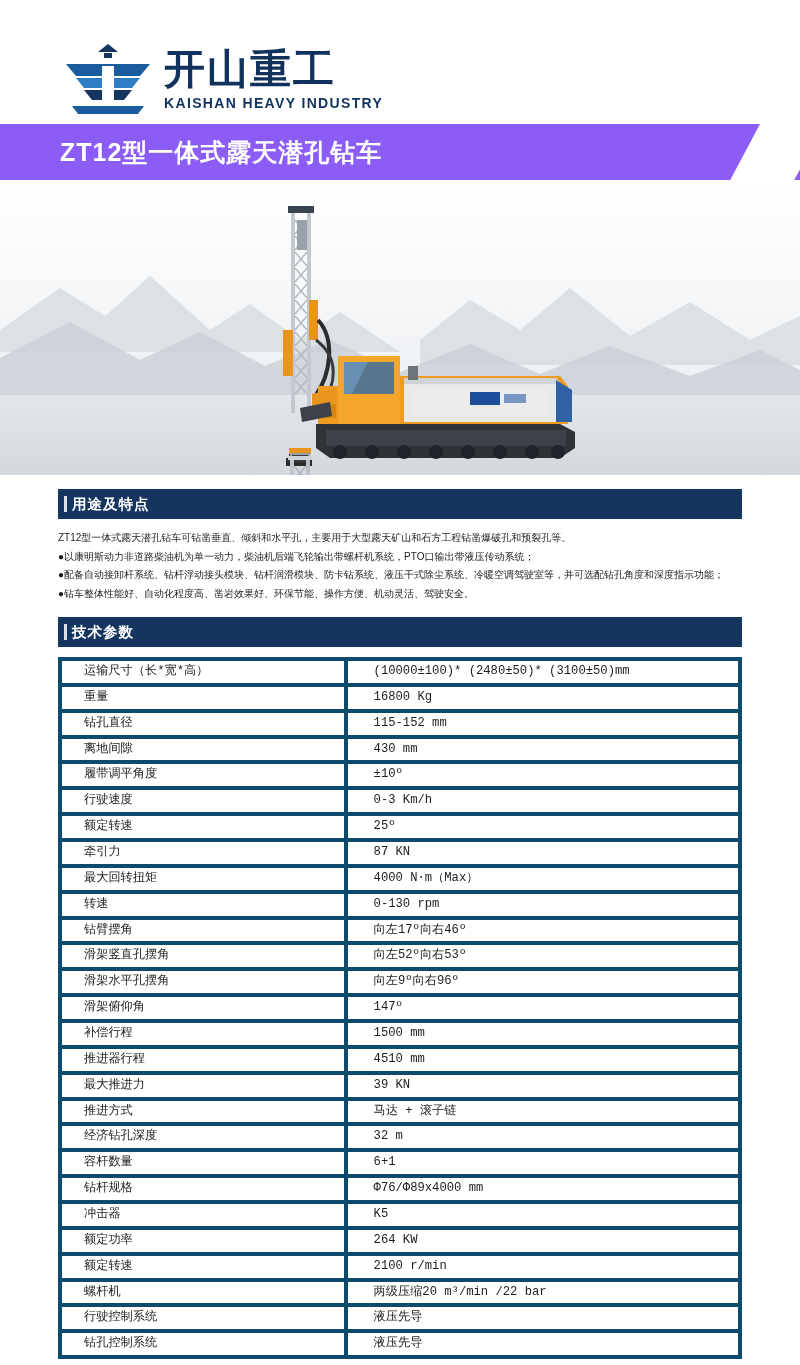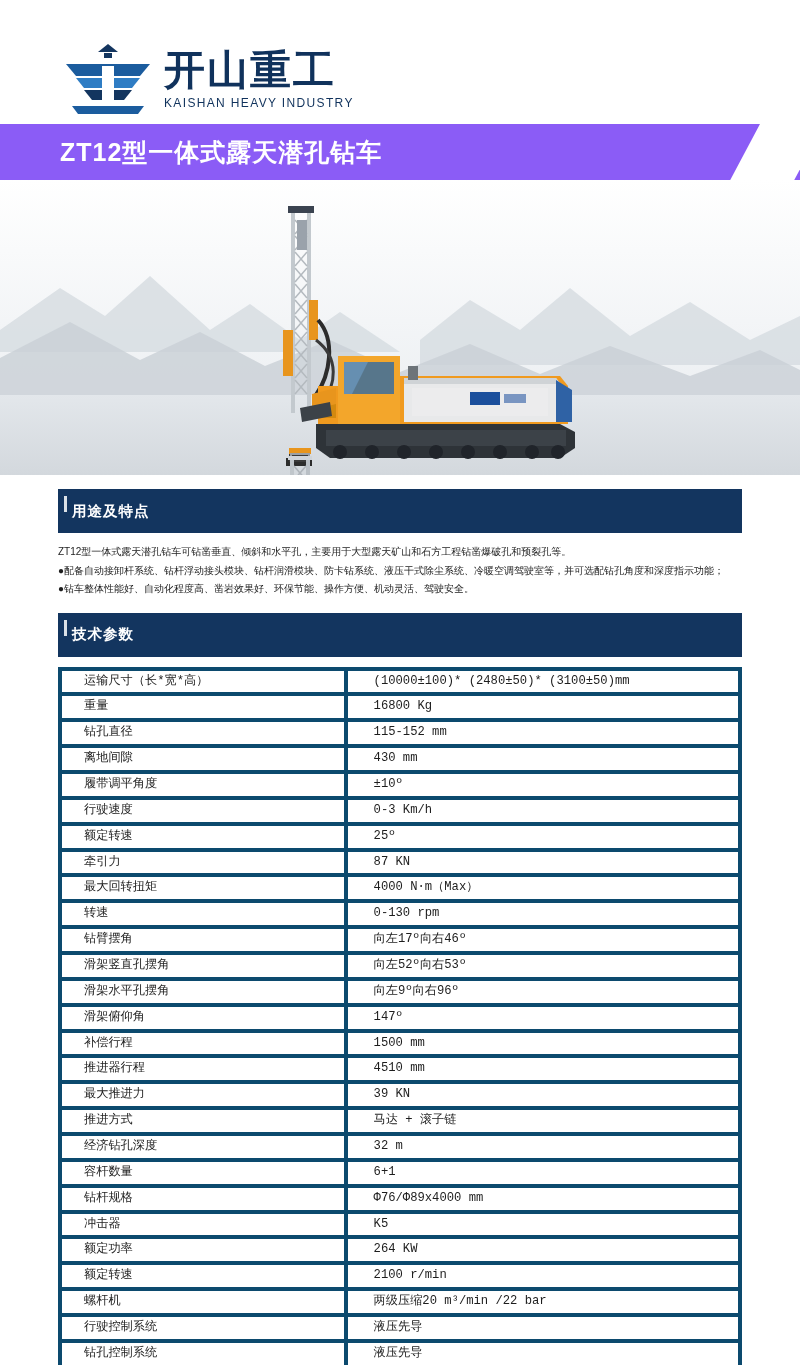--- a/index.html
+++ b/index.html
@@ -37,24 +37,24 @@
   }
   .logo-cn {
     font-family: "Liberation Serif", serif;
     font-size: 41px;
     font-weight: bold;
     letter-spacing: 2px;
     color: #10325c;
     line-height: 1.12;
   }
   .logo-en {
-    font-size: 12px;
+    font-size: 14px;
     letter-spacing: 1.35px;
     color: #10325c;
-    font-weight: normal;
+    font-weight: bold;
     margin-top: 3px;
   }
 
   
   .title-banner {
     position: relative;
     height: 56px;
     background: #8b5cf6;
     display: flex;
     align-items: center;
@@ -86,21 +86,21 @@
     position: relative;
     height: 295px;
     background: linear-gradient(180deg, #ffffff 0%, #f3f5f7 40%, #e9edf1 100%);
     overflow: hidden;
   }
   .hero svg { position: absolute; left: 0; top: 0; }
 
   
   .section-bar {
     margin: 0 58px;
-    height: 44px;
+    height: 30px;
     background: #13355f;
     display: flex;
     align-items: center;
     padding-left: 14px;
     position: relative;
   }
   .section-bar::before {
     content: "";
     position: absolute;
     left: 6px; top: 7px;
@@ -298,20 +298,21 @@
 </div>
 
 <div class="spacer-14"></div>
 
 <div class="section-bar">
   <span class="section-title">用途及特点</span>
 </div>
 
 <div class="intro">
   <p>ZT12型一体式露天潜孔钻车可钻凿垂直、倾斜和水平孔，主要用于大型露天矿山和石方工程钻凿爆破孔和预裂孔等。</p>
+  <p>●以康明斯动力非道路柴油机为单一动力，柴油机后端飞轮输出带螺杆机系统，PTO口输出带液压传动系统；</p>
   <p>●配备自动接卸杆系统、钻杆浮动接头模块、钻杆润滑模块、防卡钻系统、液压干式除尘系统、冷暖空调驾驶室等，并可选配钻孔角度和深度指示功能；</p>
   <p>●钻车整体性能好、自动化程度高、凿岩效果好、环保节能、操作方便、机动灵活、驾驶安全。</p>
 </div>
 
 <div class="spacer-14"></div>
 
 <div class="section-bar">
   <span class="section-title">技术参数</span>
 </div>
 

